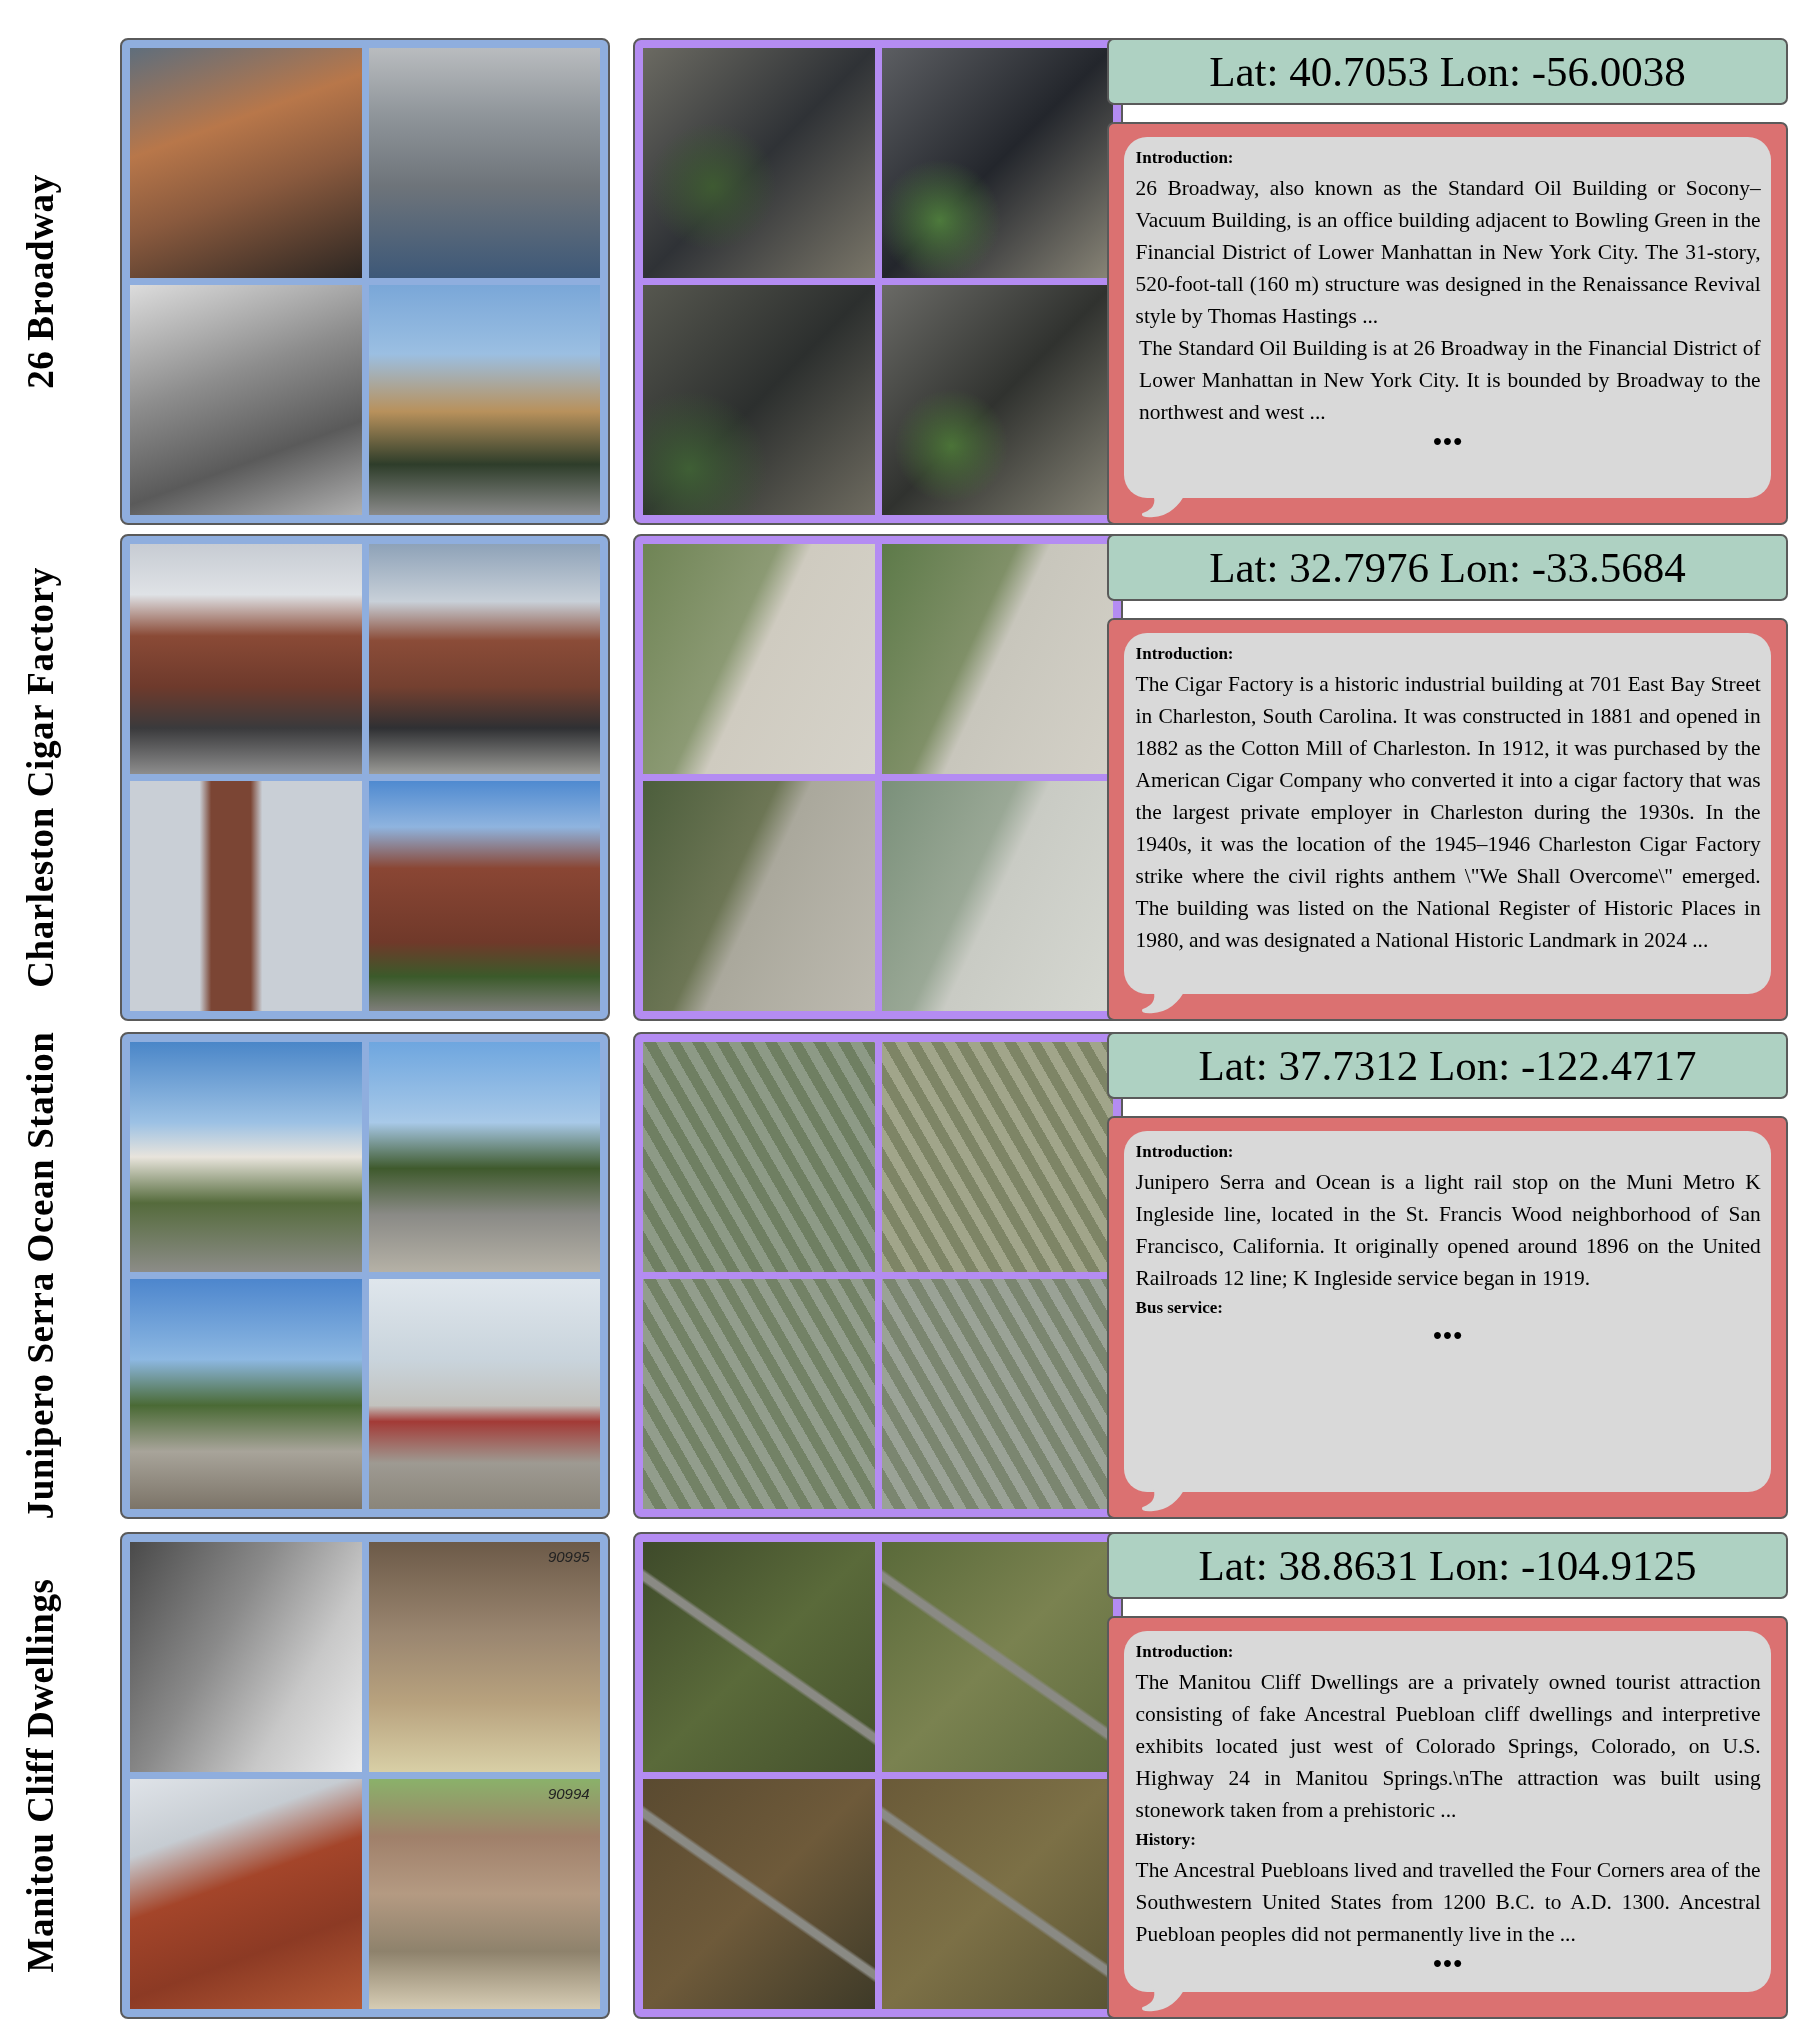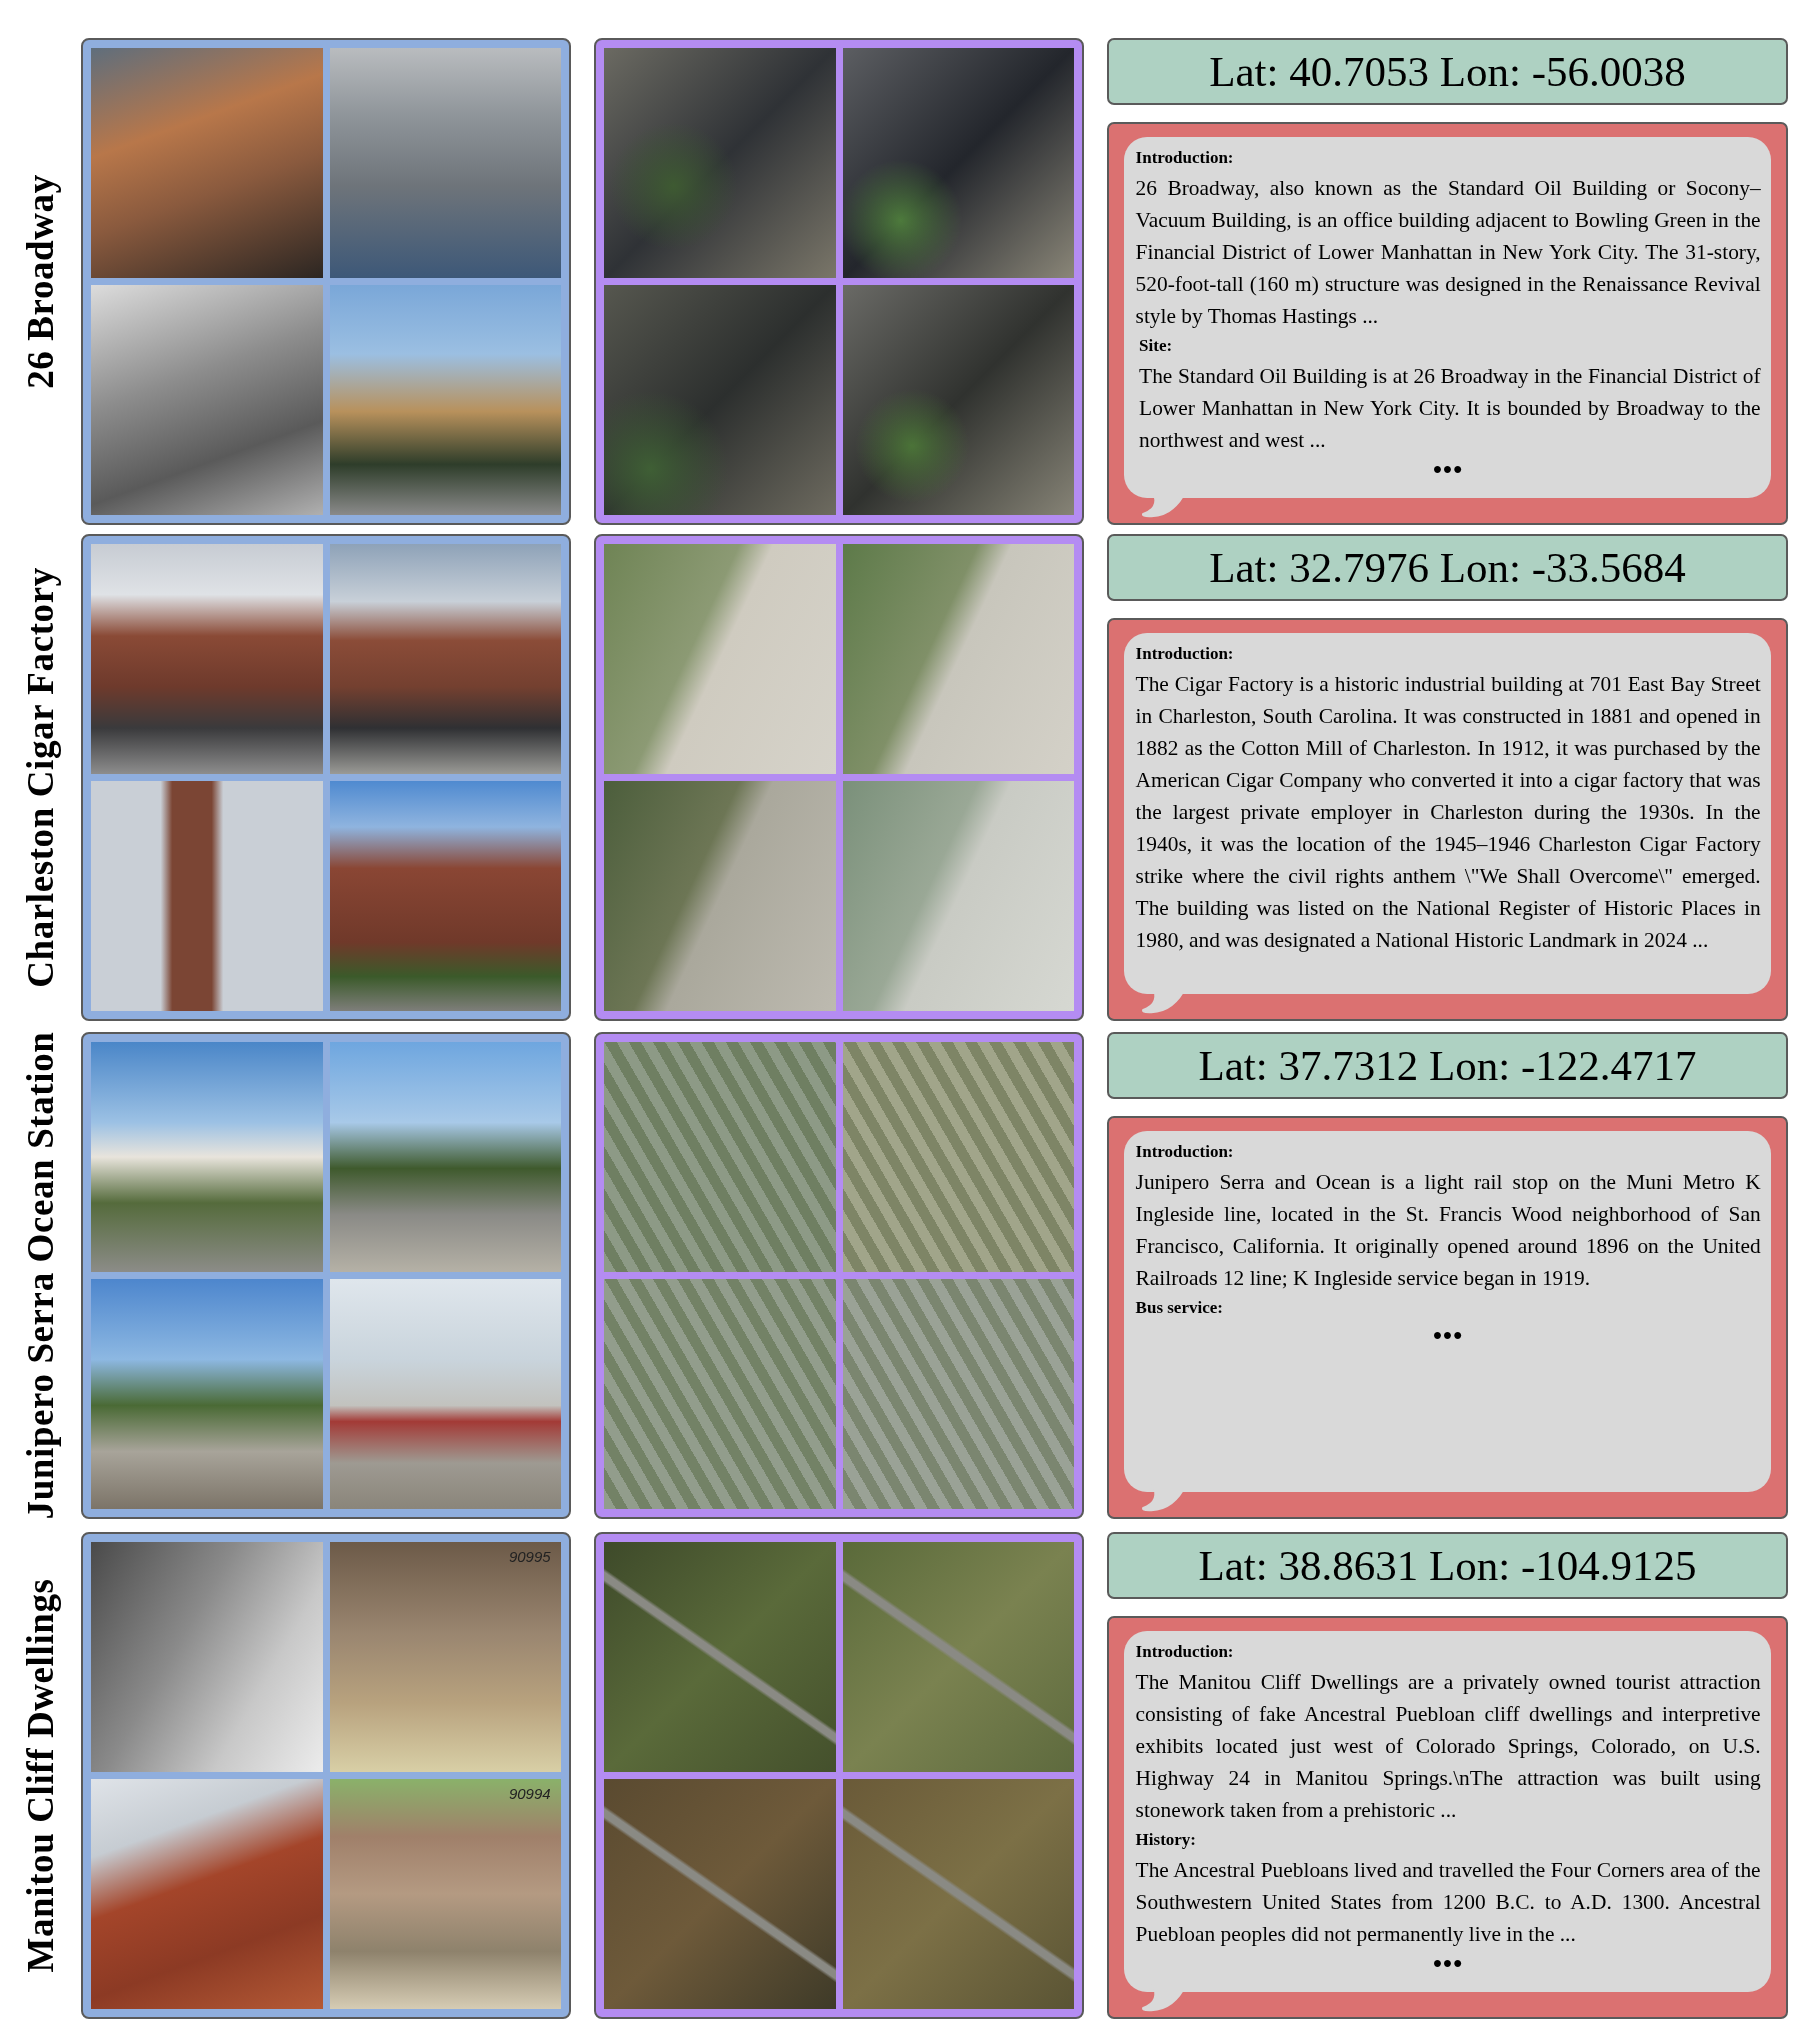--- a/index.html
+++ b/index.html
@@ -12,21 +12,21 @@
     display: flex; align-items: center; justify-content: center;
   }
   .row-label span {
     transform: rotate(-90deg); white-space: nowrap;
     font-weight: bold; font-size: 37px; letter-spacing: 0.6px;
   }
 
   .panel {
     position: absolute; top: 0; height: 487px; border-radius: 8px;
     border: 2.3px solid #5a5a5a; padding: 8px;
-    display: grid; grid-template-columns: 1fr 1fr; grid-template-rows: 1fr 1fr; gap: 7px;
+    display: grid; grid-template-columns: 1fr 1fr; grid-template-rows: 1fr 1fr; gap: 7px; margin-left: 39px;
   }
   .panel.ground { left: 81px; width: 490px; background: #8faede; }
   .panel.sat { left: 594px; width: 490px; background: #b48cf2; }
 
   .tile { position: relative; overflow: hidden; }
   .tile .stamp {
     position: absolute; top: 5.8px; right: 10.4px; font-size: 15px; font-style: italic; color: #222;
     font-family: "Liberation Sans", sans-serif;
   }
 
@@ -69,21 +69,20 @@
     <div class="tile" style="background:radial-gradient(circle at 30% 60%,#3e5a32 0%,transparent 30%),linear-gradient(135deg,#6b6a62,#2f3236 50%,#7a7669);"></div>
     <div class="tile" style="background:radial-gradient(circle at 25% 75%,#4d7a3c 0%,transparent 25%),linear-gradient(135deg,#5c5e62,#23262c 50%,#8a8678);"></div>
     <div class="tile" style="background:radial-gradient(circle at 20% 80%,#3f5f35 0%,transparent 30%),linear-gradient(135deg,#56574f,#2c2f2e 50%,#6e6b60);"></div>
     <div class="tile" style="background:radial-gradient(circle at 30% 70%,#4b7338 0%,transparent 25%),linear-gradient(135deg,#6a6a66,#30322f 50%,#868376);"></div>
   </div>
   <div class="coord">Lat: 40.7053  Lon: -56.0038</div>
   <div class="card" style="top:84px;height:403px;">
     <div class="bubble">
       <h4>Introduction:</h4>
       <p>26 Broadway, also known as the Standard Oil Building or Socony–Vacuum Building, is an office building adjacent to Bowling Green in the Financial District of Lower Manhattan in New York City. The 31-story, 520-foot-tall (160 m) structure was designed in the Renaissance Revival style by Thomas Hastings ...</p>
-      <h4 style="padding-left:3.5px;">Site:</h4>
       <p style="padding-left:3.5px;">The Standard Oil Building is at 26 Broadway in the Financial District of Lower Manhattan in New York City. It is bounded by Broadway to the northwest and west ...</p>
       <div class="more">•••</div>
       <svg class="tail" viewBox="0 0 90 50">
           <path d="M20 0 Q35 30 4 40 Q0 48 20 47 Q60 46 82 0 Z" fill="#d9d9d9"></path>
         </svg>
     </div>
   </div>
 </div>
 
 <div class="row" style="top:534px;">

